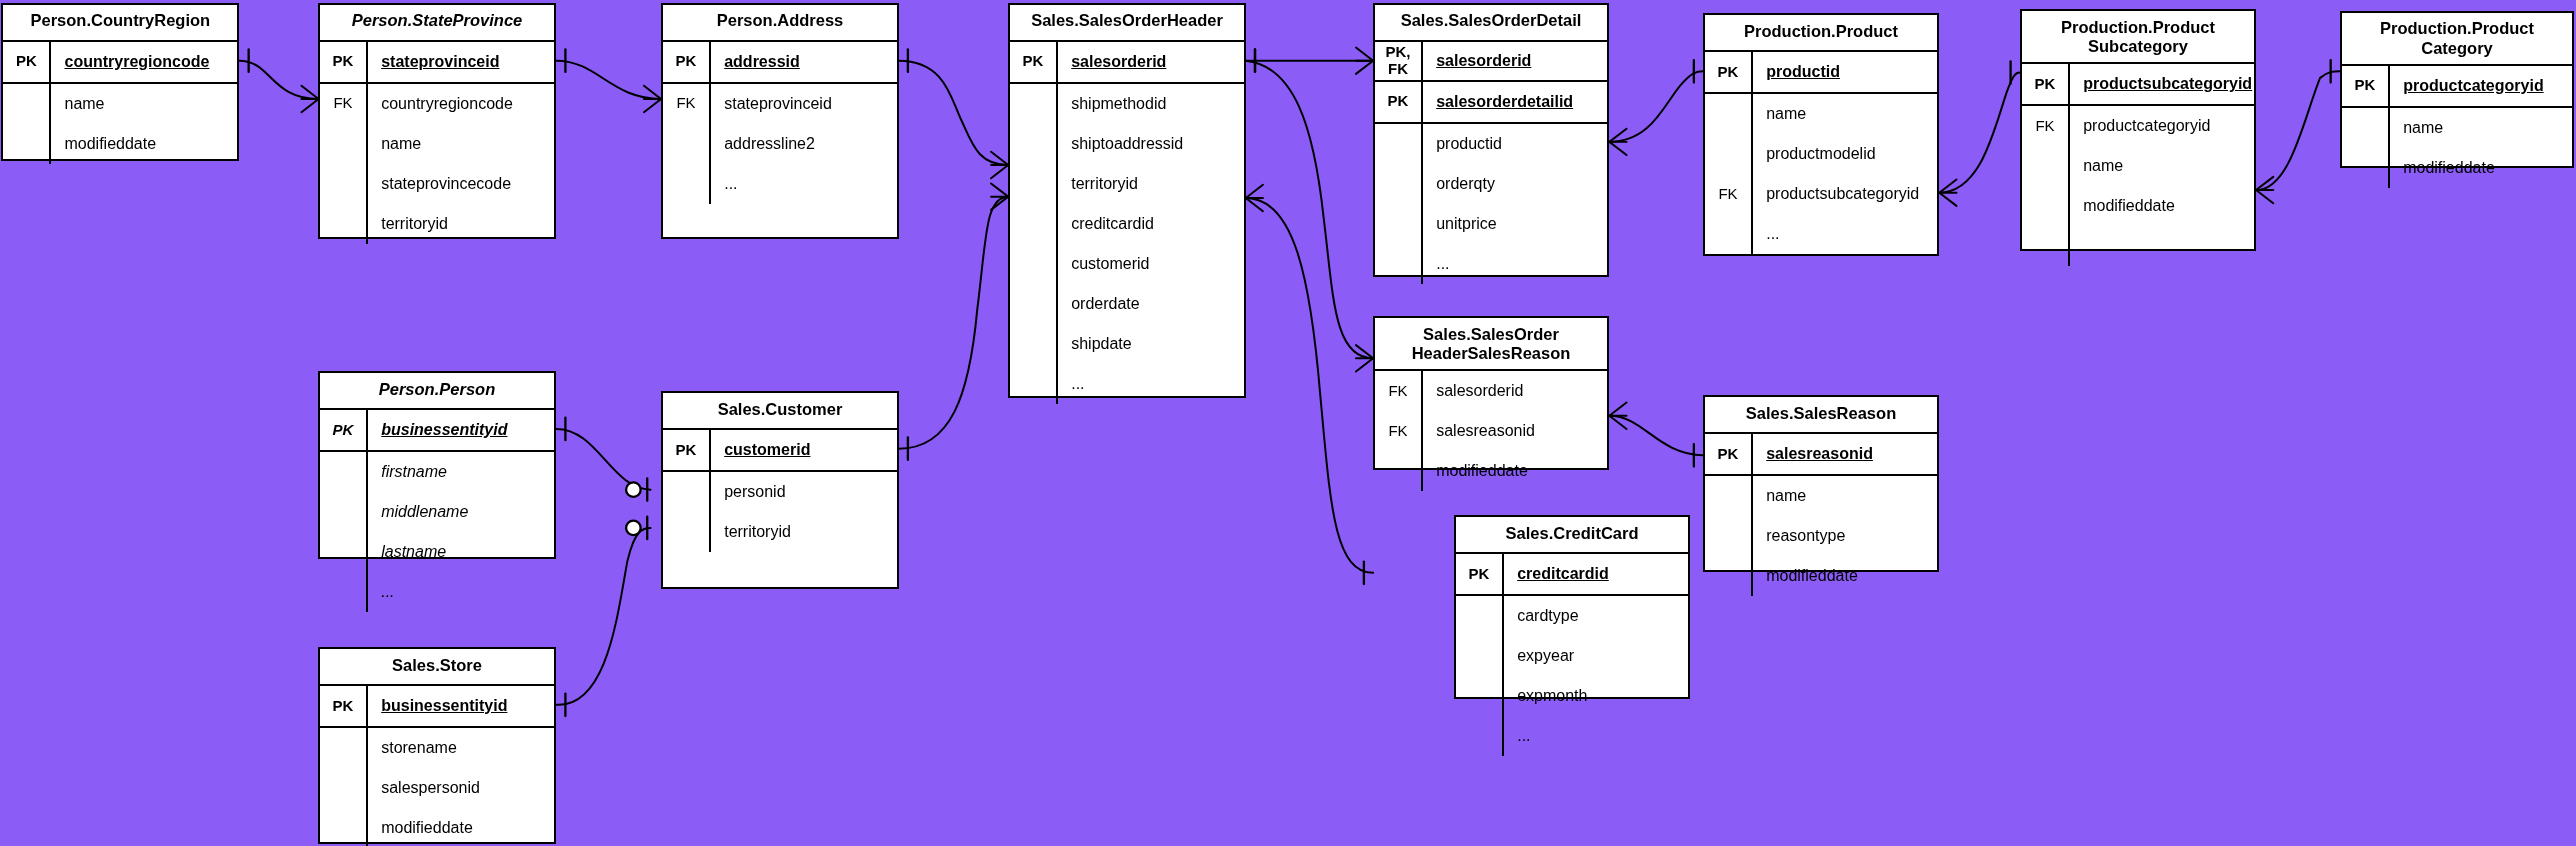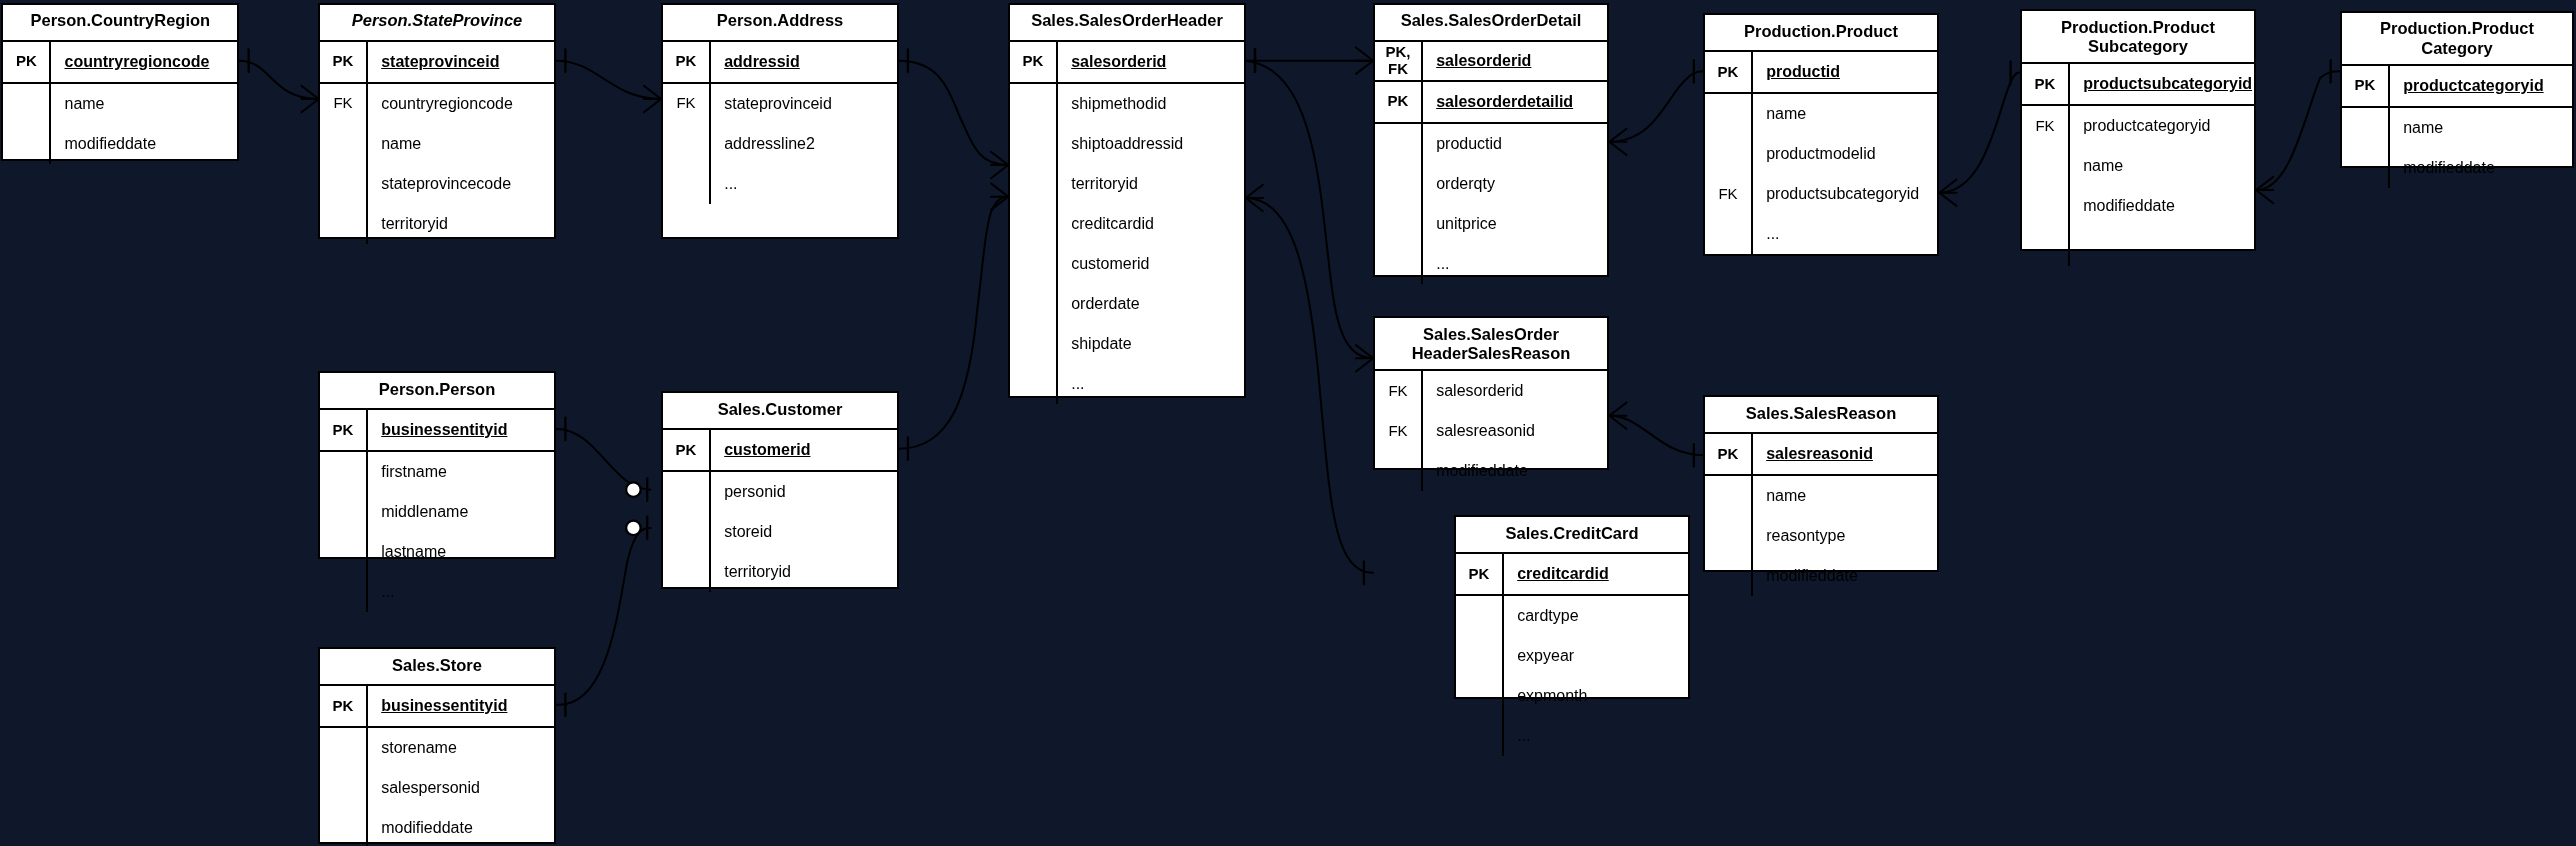--- a/index.html
+++ b/index.html
@@ -5,21 +5,21 @@
   * { box-sizing: border-box; }
   html, body {
     margin: 0; padding: 0;
     background: #ffffff;
     font-family: "Liberation Sans", sans-serif;
   }
   #canvas {
     position: relative;
     width: 2576px;
     height: 846px;
-    background: #0f172a;
+    background: #8b5cf6;
     overflow: hidden;
   }
   #edges {
     position: absolute;
     left: 0; top: 0;
     width: 2576px; height: 846px;
     pointer-events: none;
   }
   .entity {
     position: absolute;
@@ -454,21 +454,21 @@
           </div>
         </div>
         <div class="attr-row">
           <div class="attr-key"></div>
           <div class="attr-name">
             <span>modifieddate</span>
           </div>
         </div>
       </div>
     </div>
-    <div class="entity" style="left: 318px; top: 371px; width: 238px; height: 188px;">
+    <div class="entity" style="left: 318px; top: 371px; width: 238px; height: 188px; font-style: italic;">
       <div class="entity-title" style="height: 37px;">Person.Person</div>
       <div class="pk-section">
         <div class="attr-row">
           <div class="attr-key bold">PK</div>
           <div class="attr-name pk-name">
             <span>businessentityid</span>
           </div>
         </div>
       </div>
       <div>
@@ -506,26 +506,20 @@
           <div class="attr-name pk-name">
             <span>customerid</span>
           </div>
         </div>
       </div>
       <div>
         <div class="attr-row">
           <div class="attr-key"></div>
           <div class="attr-name">
             <span>personid</span>
-          </div>
-        </div>
-        <div class="attr-row">
-          <div class="attr-key"></div>
-          <div class="attr-name">
-            <span>storeid</span>
           </div>
         </div>
         <div class="attr-row">
           <div class="attr-key"></div>
           <div class="attr-name">
             <span>territoryid</span>
           </div>
         </div>
       </div>
     </div>

